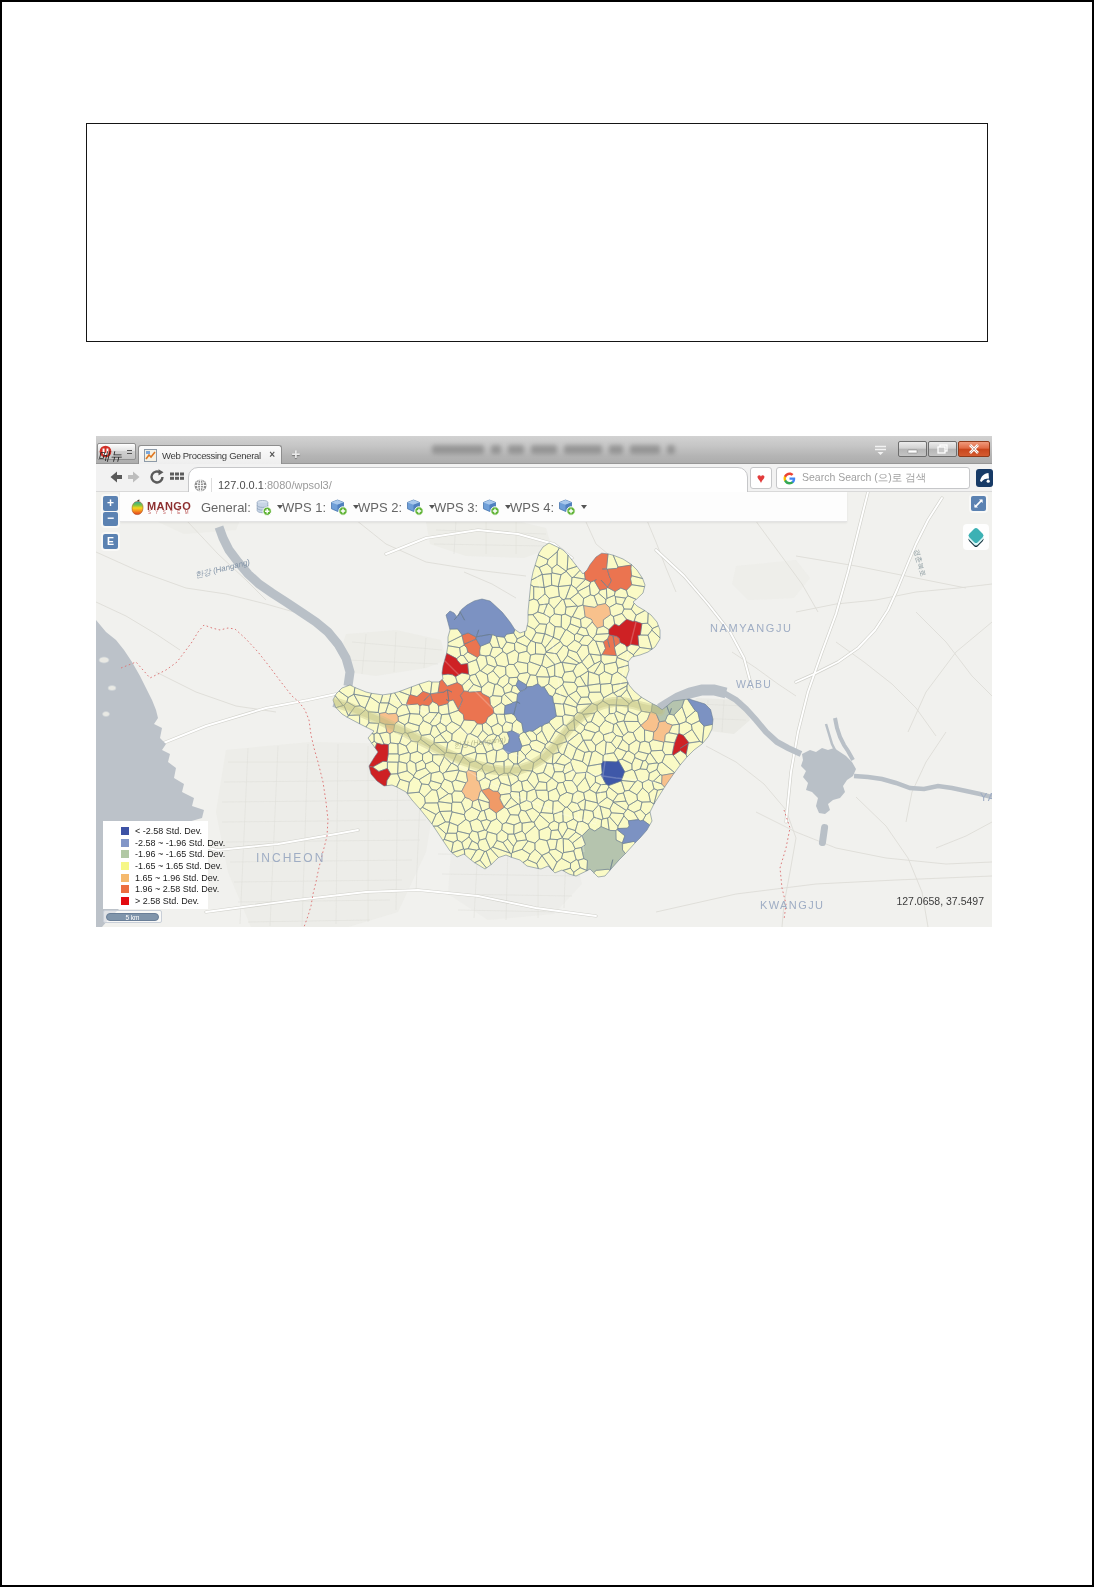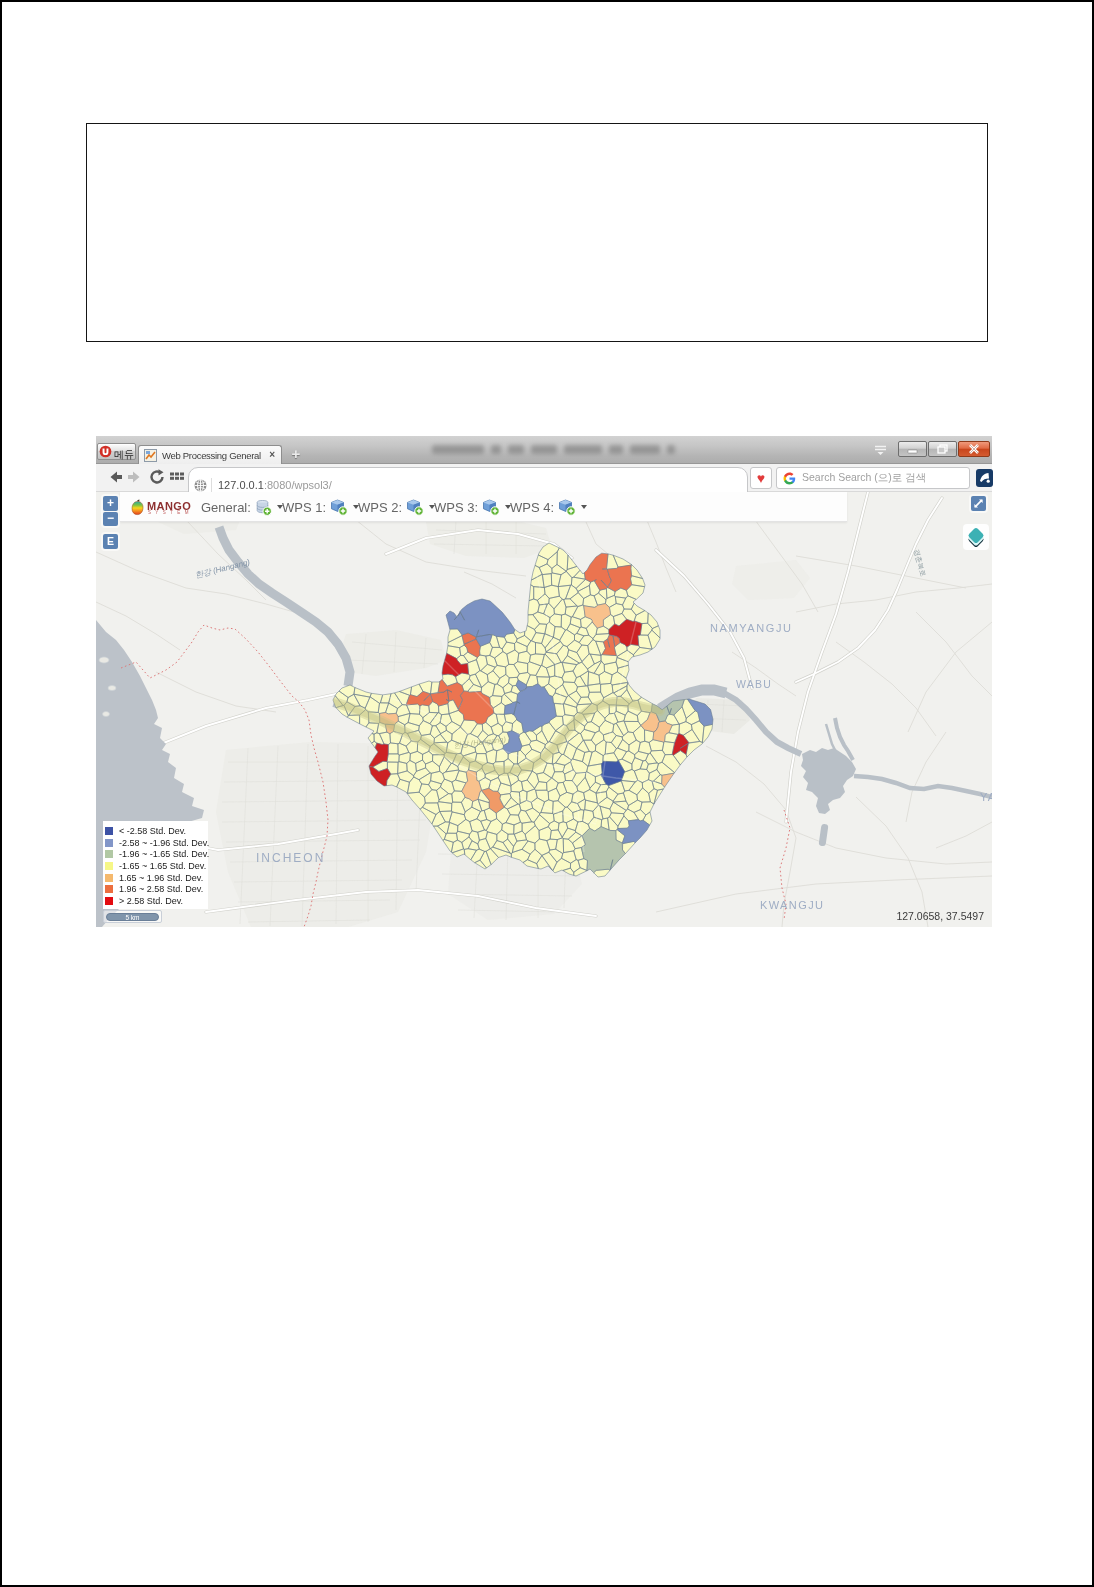--- a/index.html
+++ b/index.html
@@ -8,21 +8,21 @@
   .note-box { position:absolute; left:84px; top:121px; width:902px; height:219px; border:1.5px solid #151515; background:#fff; }
 
   .browser { position:absolute; left:94px; top:434px; width:896px; height:491px; }
   .titlebar { position:relative; height:28px;
      background:linear-gradient(180deg,#d2d2d2 0%,#c6c6c6 35%,#b4b4b4 75%,#adadad 100%);
      border-bottom:1px solid #979797; }
   .menu-btn { position:absolute; left:1px; top:7px; width:39px; height:17px;
      background:linear-gradient(180deg,#fdfdfd,#e3e3e3 45%,#cfcfcf 50%,#c3c3c3);
      border:1px solid #8f8f8f; border-radius:2px; box-shadow:0 1px 1px rgba(255,255,255,.7) inset; }
   .menu-logo { position:absolute; left:1px; top:1px; width:13px; height:13px; }
-  .menu-label { position:absolute; left:16px; top:4px; font-size:10px; color:#222; }
+  .menu-label { position:absolute; left:0; top:4px; font-size:12px; color:#222;font-style:italic; }
   .menu-lines { position:absolute; right:3px; top:6px; width:5px; height:4px;
      border-top:1px solid #555; border-bottom:1px solid #555; }
   .tab { position:absolute; left:42px; top:9px; width:144px; height:19px;
      background:linear-gradient(180deg,#fbfbfb,#eeeeee);
      border:1px solid #8e8e8e; border-bottom:none; border-radius:3px 3px 0 0;
      display:flex; align-items:center; padding:0 5px; }
   .tab-title { font-size:9.5px; letter-spacing:-0.3px; color:#3c3c3c; margin:0 3px 0 5px; white-space:nowrap; overflow:hidden; flex:1; }
   .tab-close { font-size:10px; color:#555; font-weight:bold; padding:0 1px; line-height:1; }
   .newtab { position:absolute; left:192px; top:10px; width:16px; height:16px;
      color:#ececec; font-size:15px; font-weight:bold; text-align:center; line-height:15px;
@@ -66,30 +66,30 @@
   .olctl { position:absolute; background:rgba(255,255,255,0.55); border-radius:4px; padding:2px; }
   .olbtn { display:block; width:15px; height:14.5px; background:#5b82b2; border:none; border-radius:2px;
      color:#fff; font-weight:bold; font-size:12px; line-height:13px; text-align:center;
      font-family:"Liberation Sans",sans-serif; padding:0; }
   .olbtn + .olbtn { margin-top:1px; }
   .zoomctl { left:5px; top:2px; }
   .ectl { left:5px; top:40px; }
   .fsctl { right:4px; top:2px; }
   .layersctl { right:3px; top:32px; width:26px; height:26px; background:rgba(255,255,255,0.9); border-radius:4px; padding:0; }
 
-  .legend { position:absolute; left:7px; top:329px; width:105px; height:88px; background:#fff; padding:4px 0 0 2px; }
+  .legend { position:absolute; left:7px; top:329px; width:105px; height:88px; background:#fff; padding:4px 0 0 18px; }
   .legend-row { display:flex; align-items:center; height:11.7px; }
   .legend-row svg { flex:0 0 auto; }
   .legend-row .ltxt { font-size:9px; color:#1b1b1b; margin-left:6px; white-space:nowrap; }
 
   .scalebar { position:absolute; left:7px; top:418px; width:59px; height:13px; background:rgba(255,255,255,0.55);
      border:1px solid #c9cfd8; border-radius:2px; }
   .scalebar-inner { position:absolute; left:2px; top:1.5px; width:53px; height:8.5px; background:#8095ab;
      border:1px solid #6a7f98; border-radius:4px; color:#fff; font-size:6.5px; text-align:center; line-height:7.5px; }
-  .coords { position:absolute; right:8px; bottom:5px; font-size:10.5px; color:#3c3c3c;margin-left:16px; }
+  .coords { position:absolute; right:8px; bottom:20px; font-size:10.5px; color:#3c3c3c;margin-left:16px; }
 </style>
 </head>
 <body>
 
 <div class="page">
   <div class="note-box"></div>
 
   <div class="browser">
 
     <div class="titlebar">

